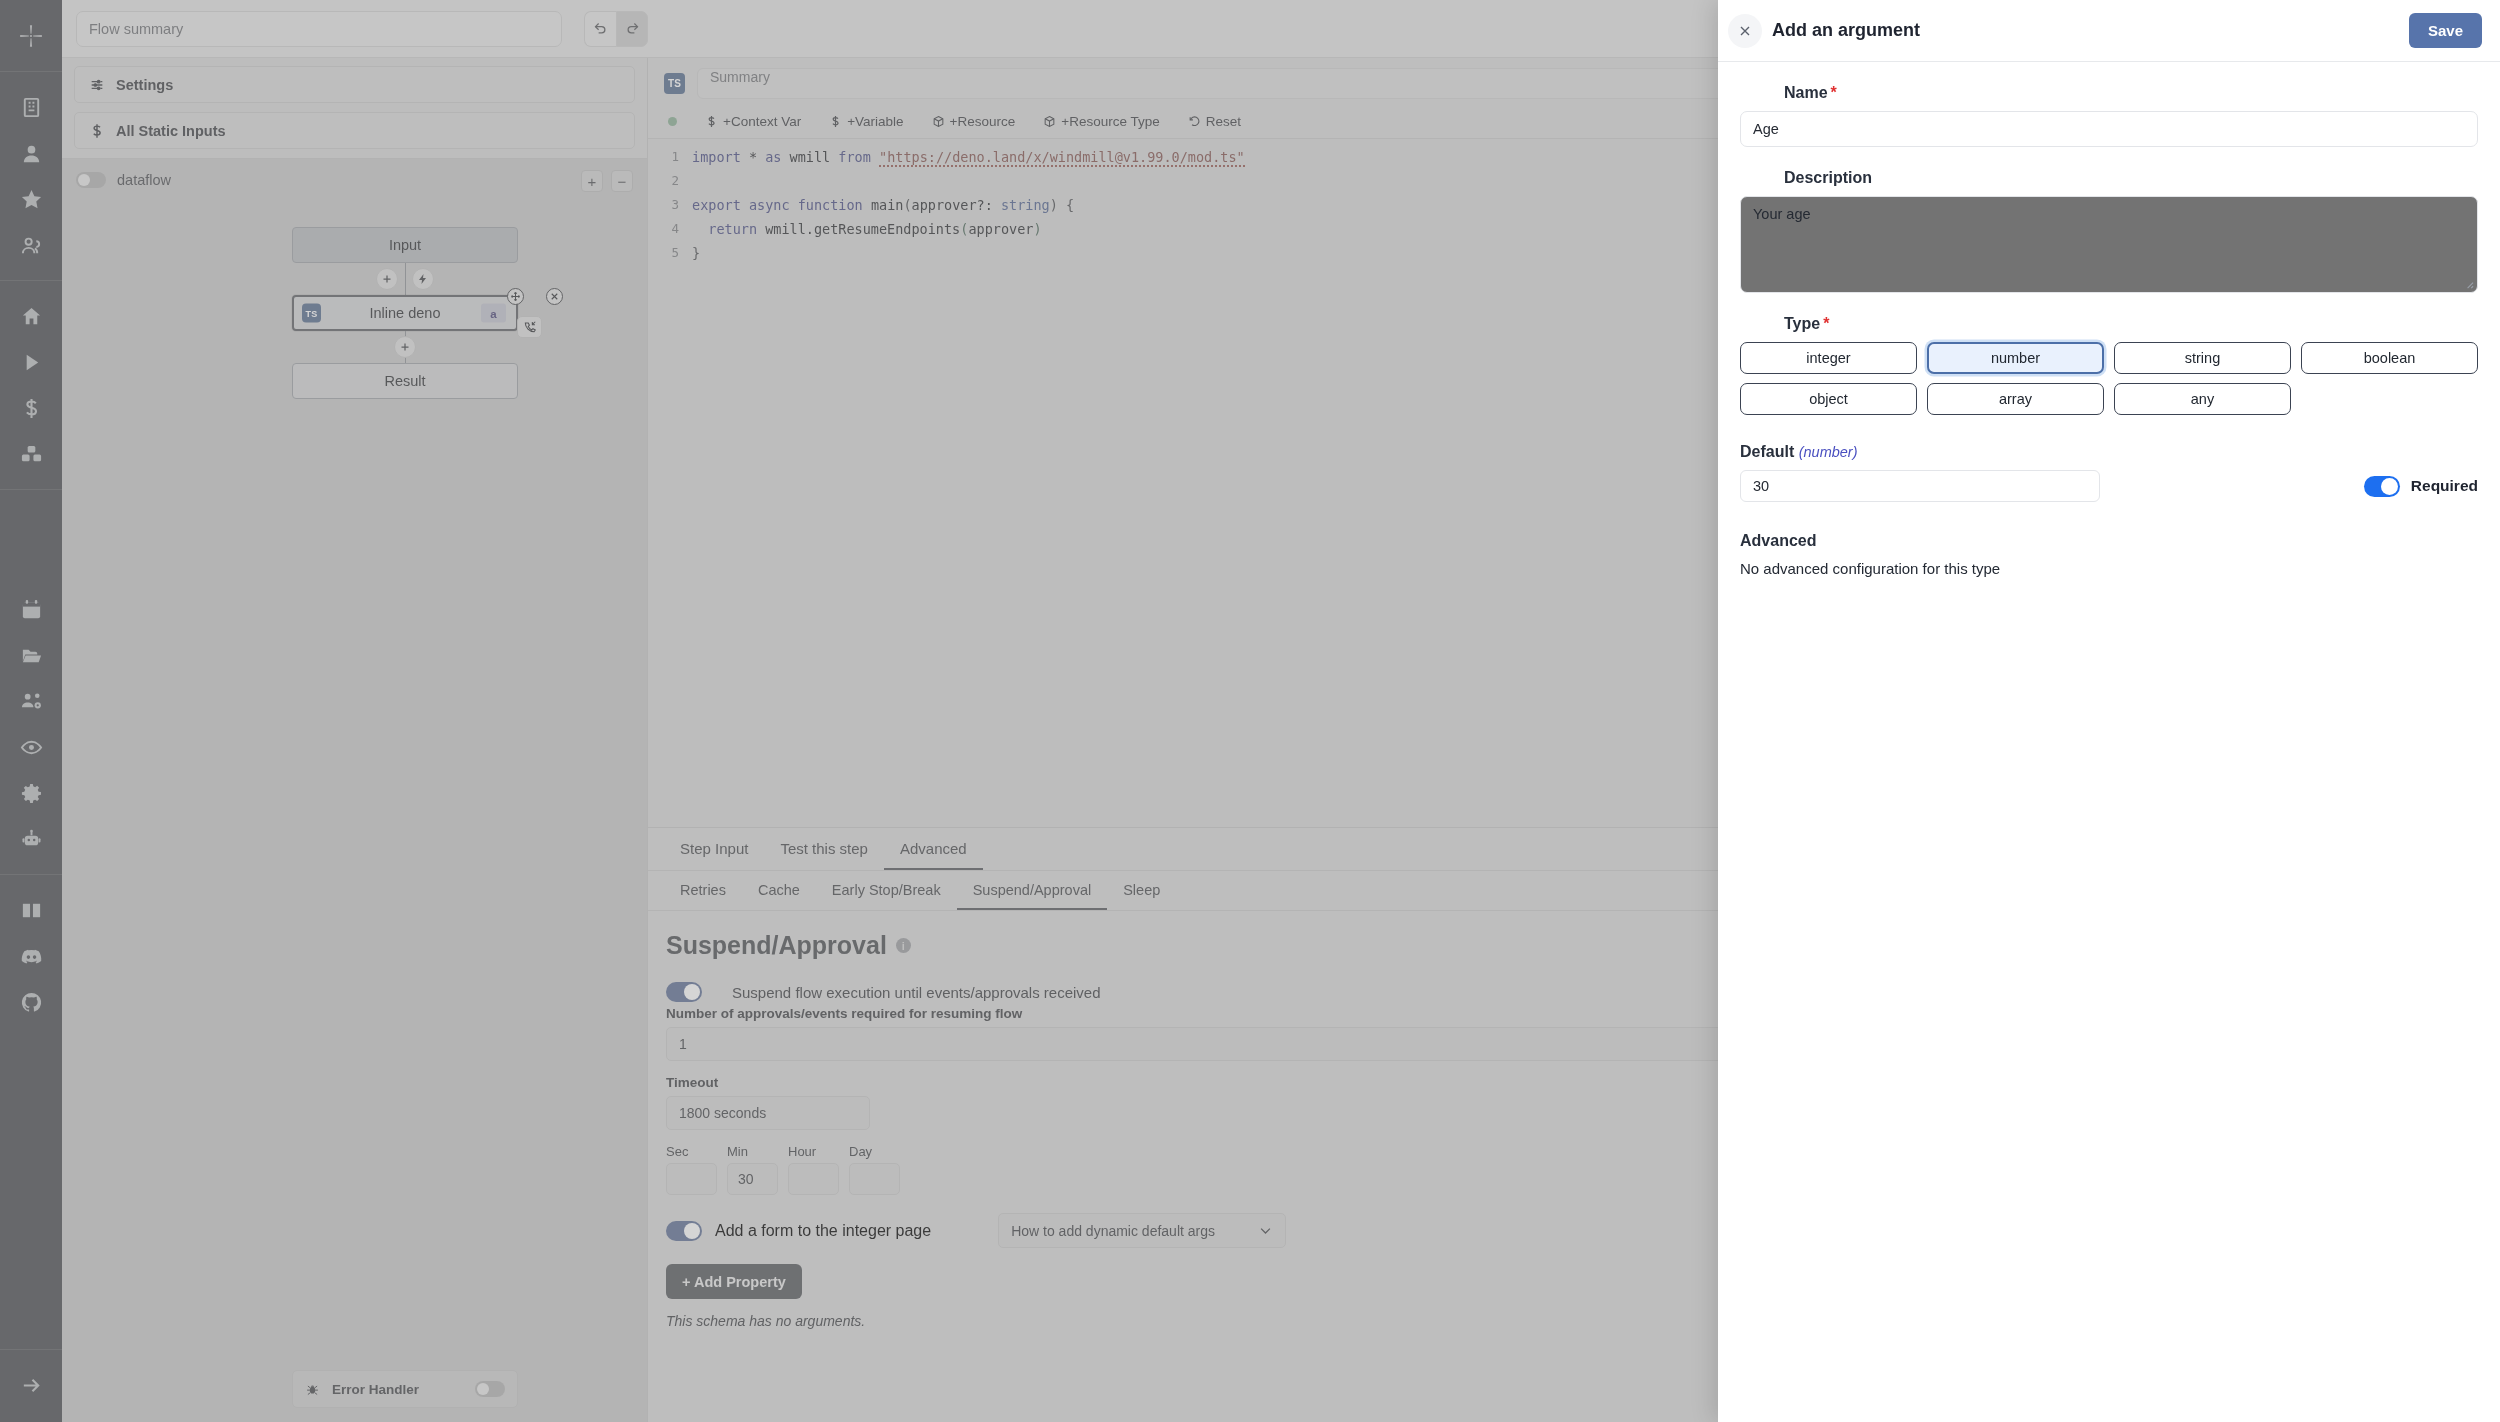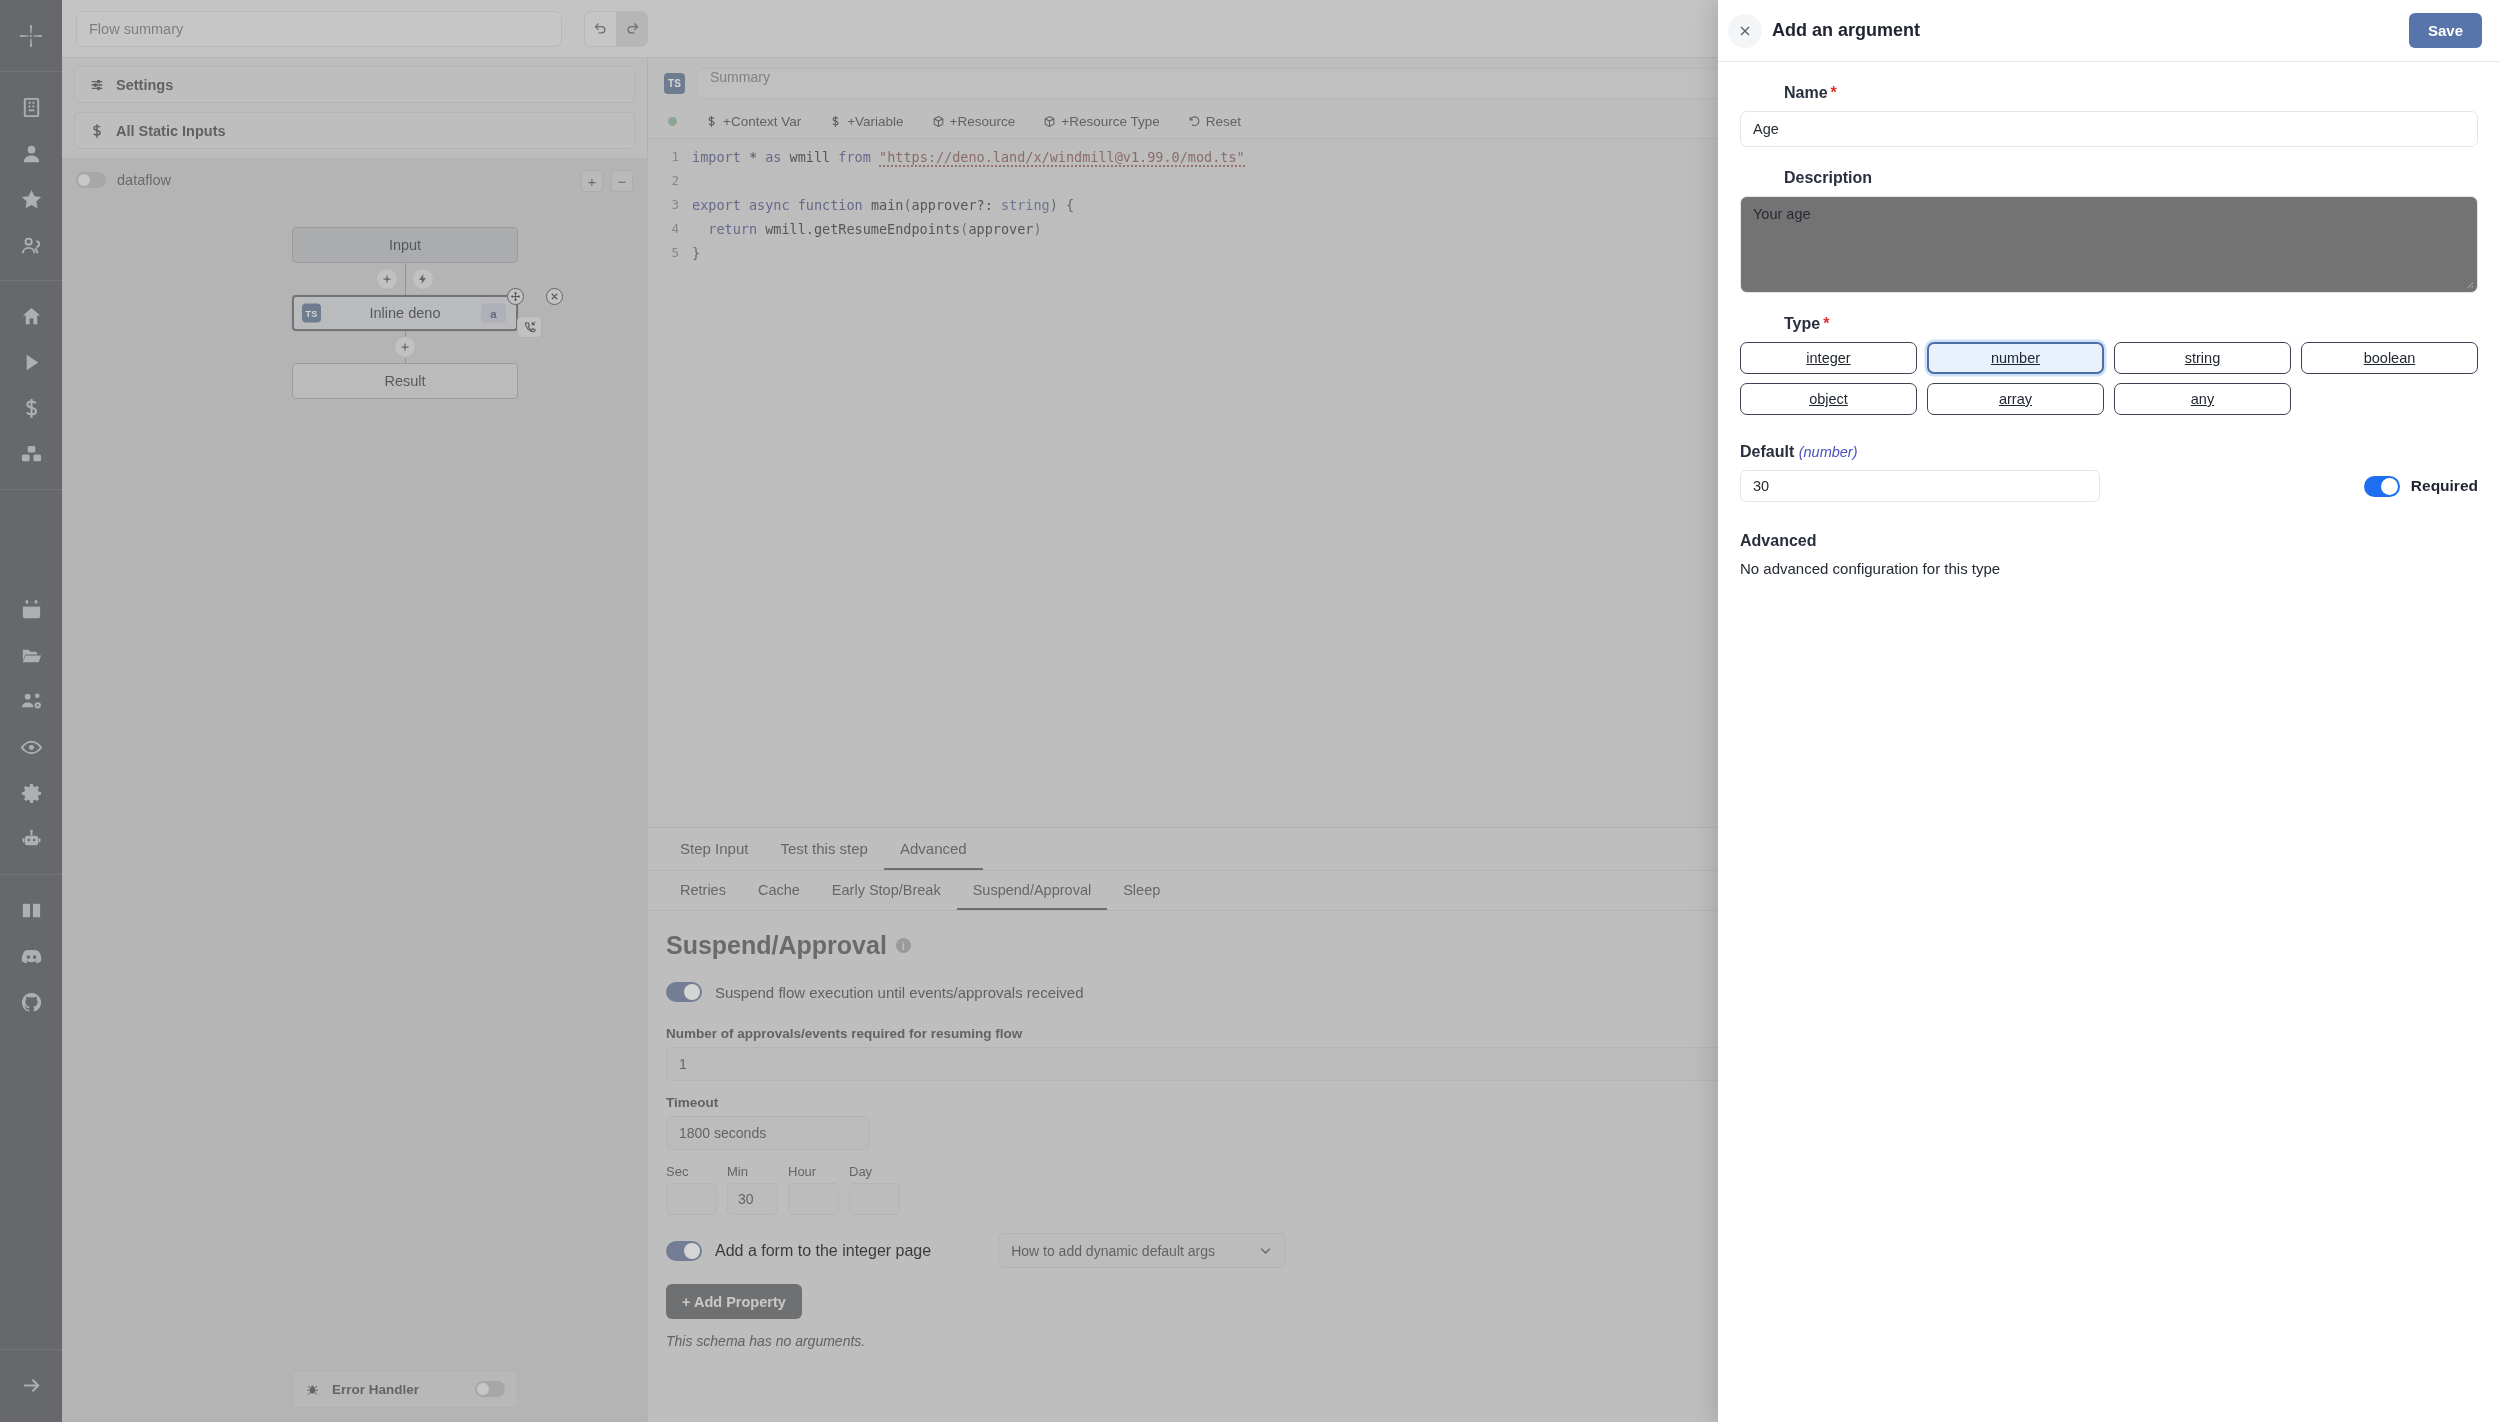--- a/index.html
+++ b/index.html
@@ -294,21 +294,21 @@
   .sp-title {
     font-size: 25px; font-weight: 700; color: #4a4f58;
     display: flex; align-items: center; gap: 9px; margin-bottom: 22px;
   }
   .info-i {
     width: 15px; height: 15px; border-radius: 50%;
     background: #9a9ea6; color: #d9d9d9;
     font-size: 11px; font-weight: 700;
     display: flex; align-items: center; justify-content: center;
   }
-  .sp-row { display: flex; align-items: center; gap: 13px; margin-bottom: 24px; }
+  .sp-row { display: flex; align-items: center; gap: 30px; margin-bottom: 4px; }
   .toggle-lg {
     width: 36px; height: 20px; border-radius: 11px;
     background: #4a70c4; position: relative; flex: none;
   }
   .toggle-lg::after {
     content:""; position:absolute; right: 2px; top: 2px;
     width: 16px; height: 16px; border-radius: 50%; background: #fff;
   }
   .sp-row span { font-size: 15px; color: #3b3f48; }
   .sp-label { font-size: 13.5px; font-weight: 700; color: #3e424b; margin-bottom: 6px; }
@@ -400,21 +400,20 @@
   }
   .type-grid {
     display: grid; grid-template-columns: repeat(4, 1fr);
     gap: 9px 10px; margin-bottom: 28px;
   }
   .type-btn {
     height: 32px; border: 1px solid #3b4352; border-radius: 7px;
     background: #fff; color: #222831;
     display: flex; align-items: center; justify-content: center;
     font-size: 14.5px;
-    text-decoration: underline;
   }
   .type-btn.sel {
     background: #e9f1fd; border: 2px solid #4c6fa8;
     box-shadow: 0 0 0 2.5px #cfe0f5;
   }
   .default-label {
     font-size: 16px; font-weight: 700; color: #29303d; margin-bottom: 9px;
   }
   .default-label i { color: #4a50c0; font-size: 14.5px; font-weight: 400; }
   .default-row { display: flex; align-items: center; gap: 0; margin-bottom: 30px; }

